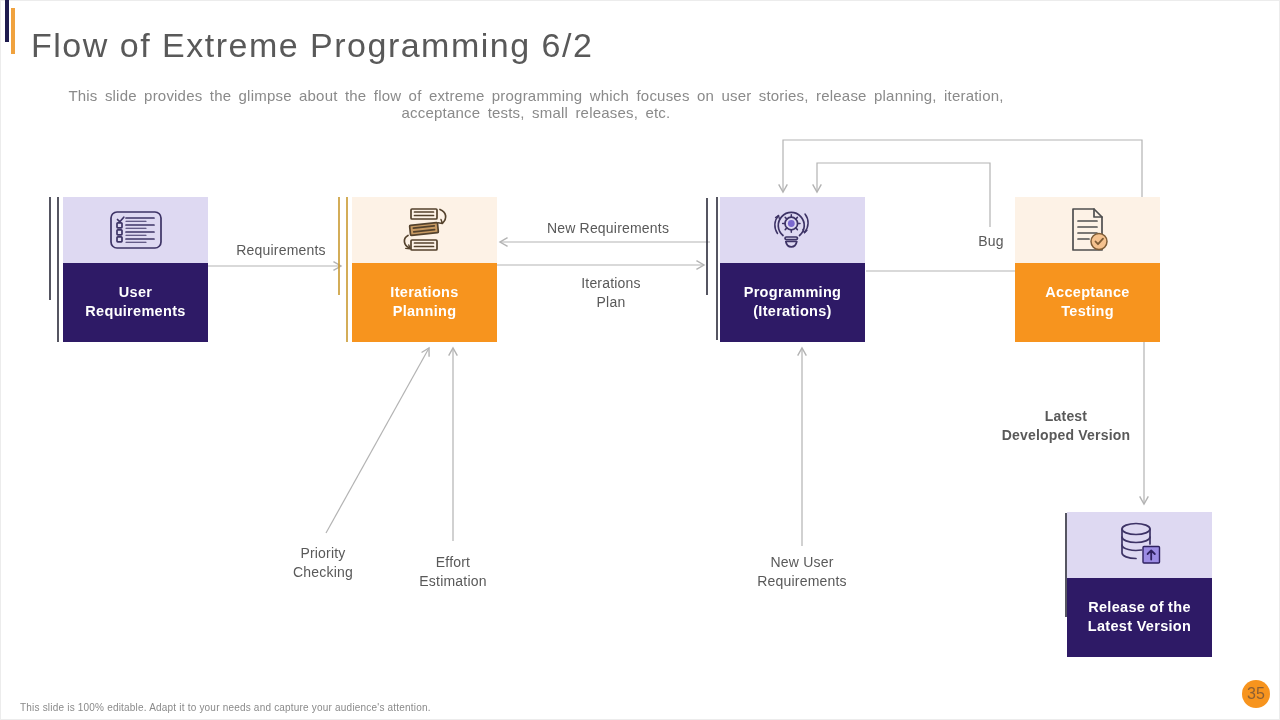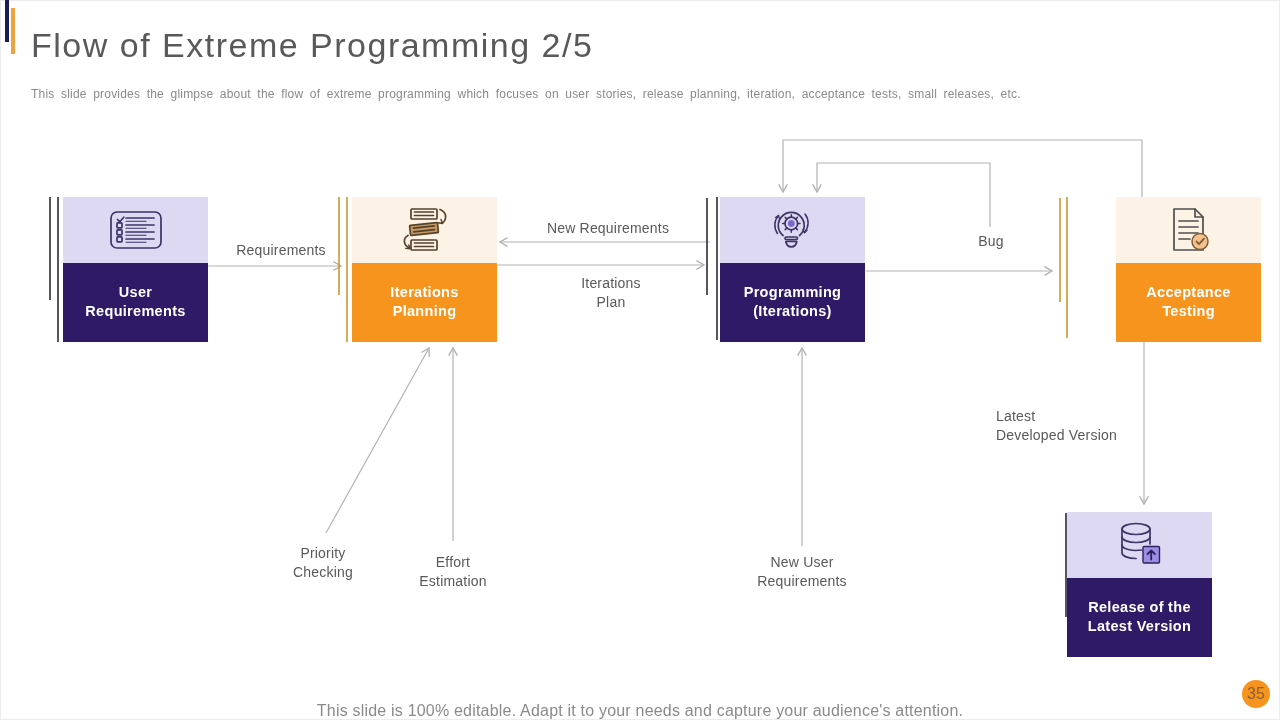--- a/index.html
+++ b/index.html
@@ -13,22 +13,22 @@
        font-family:"Liberation Sans","DejaVu Sans",sans-serif;}
   .slide{position:relative;width:1280px;height:720px;background:#fff;
          box-shadow:inset 0 0 0 1px #ececec;}
 
   
   .accent-bar{position:absolute;width:4px;}
   .accent-bar.navy{left:5px;top:0;height:42px;background:var(--accent-bar-navy);}
   .accent-bar.orange{left:11px;top:8px;height:46px;background:var(--accent-bar-orange);}
   .title{position:absolute;left:31px;top:26px;font-size:34px;font-weight:400;
          color:var(--text-gray);letter-spacing:1.5px;white-space:nowrap;}
-  .subtitle{position:absolute;left:31px;top:87px;width:1010px;font-size:12px;
-            color:var(--muted-gray);letter-spacing:.2px;word-spacing:3px;}
+  .subtitle{position:absolute;left:31px;top:87px;width:1010px;font-size:15px;
+            color:var(--muted-gray);letter-spacing:.2px;word-spacing:3px;text-align:center;}
 
   
   svg.connectors{position:absolute;left:0;top:0;width:1280px;height:720px;}
   .connector{stroke:var(--connector-gray);stroke-width:1.2;fill:none;}
   #mGray path{stroke:var(--connector-gray);fill:none;stroke-width:1.3;}
   .deco-dark{stroke:var(--deco-dark);stroke-width:1.6;}
   .deco-ochre{stroke:var(--deco-ochre);stroke-width:1.6;}
 
   
   .node{position:absolute;width:145px;height:145px;display:flex;flex-direction:column;}
@@ -38,42 +38,42 @@
               line-height:1.35;letter-spacing:.3px;white-space:pre-line;}
   .theme-navy .node-icon{background:var(--lavender);}
   .theme-navy .node-label{background:var(--navy);}
   .theme-orange .node-icon{background:var(--cream);}
   .theme-orange .node-label{background:var(--orange);}
 
   
   .edge-label{position:absolute;font-size:14px;color:var(--text-gray);
               letter-spacing:.2px;line-height:1.35;text-align:center;
               white-space:pre-line;transform:translateX(-50%);}
-  .edge-label.right-align{transform:none;text-align:left;}
-
-  
-  .footer-note{position:absolute;left:0;right:0;top:702px;text-align:center;
-               font-size:16px;color:var(--muted-gray);letter-spacing:.2px;}
+  .edge-label.right-align{transform:none;text-align:center;font-weight:bold;}
+
+  
+  .footer-note{position:absolute;left:0;right:0;top:702px;text-align:left;
+               font-size:10px;color:var(--muted-gray);letter-spacing:.2px;padding-left:20px;}
   .page-badge{position:absolute;left:1242px;top:680px;width:28px;height:28px;
               border-radius:50%;background:var(--orange);display:flex;
               align-items:center;justify-content:center;font-size:16px;color:#8d5f33;}
 
   .icon-svg{display:block;}
   .stroke-navy{stroke:#3d3366;fill:none;stroke-width:1.7;stroke-linecap:round;stroke-linejoin:round;}
   .stroke-brown{stroke:#54422c;fill:none;stroke-width:1.7;stroke-linecap:round;stroke-linejoin:round;}
   .stroke-doc{stroke:#4f4f4f;fill:none;stroke-width:1.7;stroke-linecap:round;stroke-linejoin:round;}
 </style>
 </head>
 <body>
 
 <div class="slide">
 
   <div class="accent-bar navy"></div>
   <div class="accent-bar orange"></div>
-  <h1 class="title">Flow of Extreme Programming 2/5</h1>
+  <h1 class="title">Flow of Extreme Programming 6/2</h1>
   <p class="subtitle">This slide provides the glimpse about the flow of extreme programming which focuses on user stories, release planning, iteration, acceptance tests, small releases, etc.</p>
 
   <svg class="connectors" viewBox="0 0 1280 720">
     <defs>
       <marker id="mGray" viewBox="0 0 10 10" refX="8" refY="5" markerWidth="9" markerHeight="9" orient="auto">
         <path d="M1,1 L8,5 L1,9"></path>
       </marker>
     </defs>
 
     <line class="connector" x1="208" y1="266" x2="341" y2="266" marker-end="url(#mGray)"></line>
@@ -172,21 +172,21 @@
           <path d="M11.5,13.5 l3,-2 l1,3.6" stroke-width="1.3"></path>
           <path d="M41,10 A14.5,14.5 0 0 1 40.5,28.5" stroke-width="1.5"></path>
           <path d="M43,26.3 l-2.5,2.4 l-1.6,-3.3" stroke-width="1.3"></path>
         </g>
       </svg>
     </div>
     <div class="node-label">Programming
 (Iterations)</div>
   </div>
 
-  <div class="node theme-orange" style="left:1116px;top:197px">
+  <div class="node theme-orange" style="left:1015px;top:197px">
     <div class="node-icon">
       <svg class="icon-svg" width="48" height="50" viewBox="0 0 48 50">
         <g class="stroke-doc">
           <path d="M9,4 h21 l8,8 v33 h-29 z"></path>
           <path d="M30,4 v8 h8"></path>
           <line x1="14" y1="16" x2="33" y2="16"></line>
           <line x1="14" y1="22" x2="33" y2="22"></line>
           <line x1="14" y1="28" x2="33" y2="28"></line>
           <line x1="14" y1="34" x2="25" y2="34"></line>
         </g>

